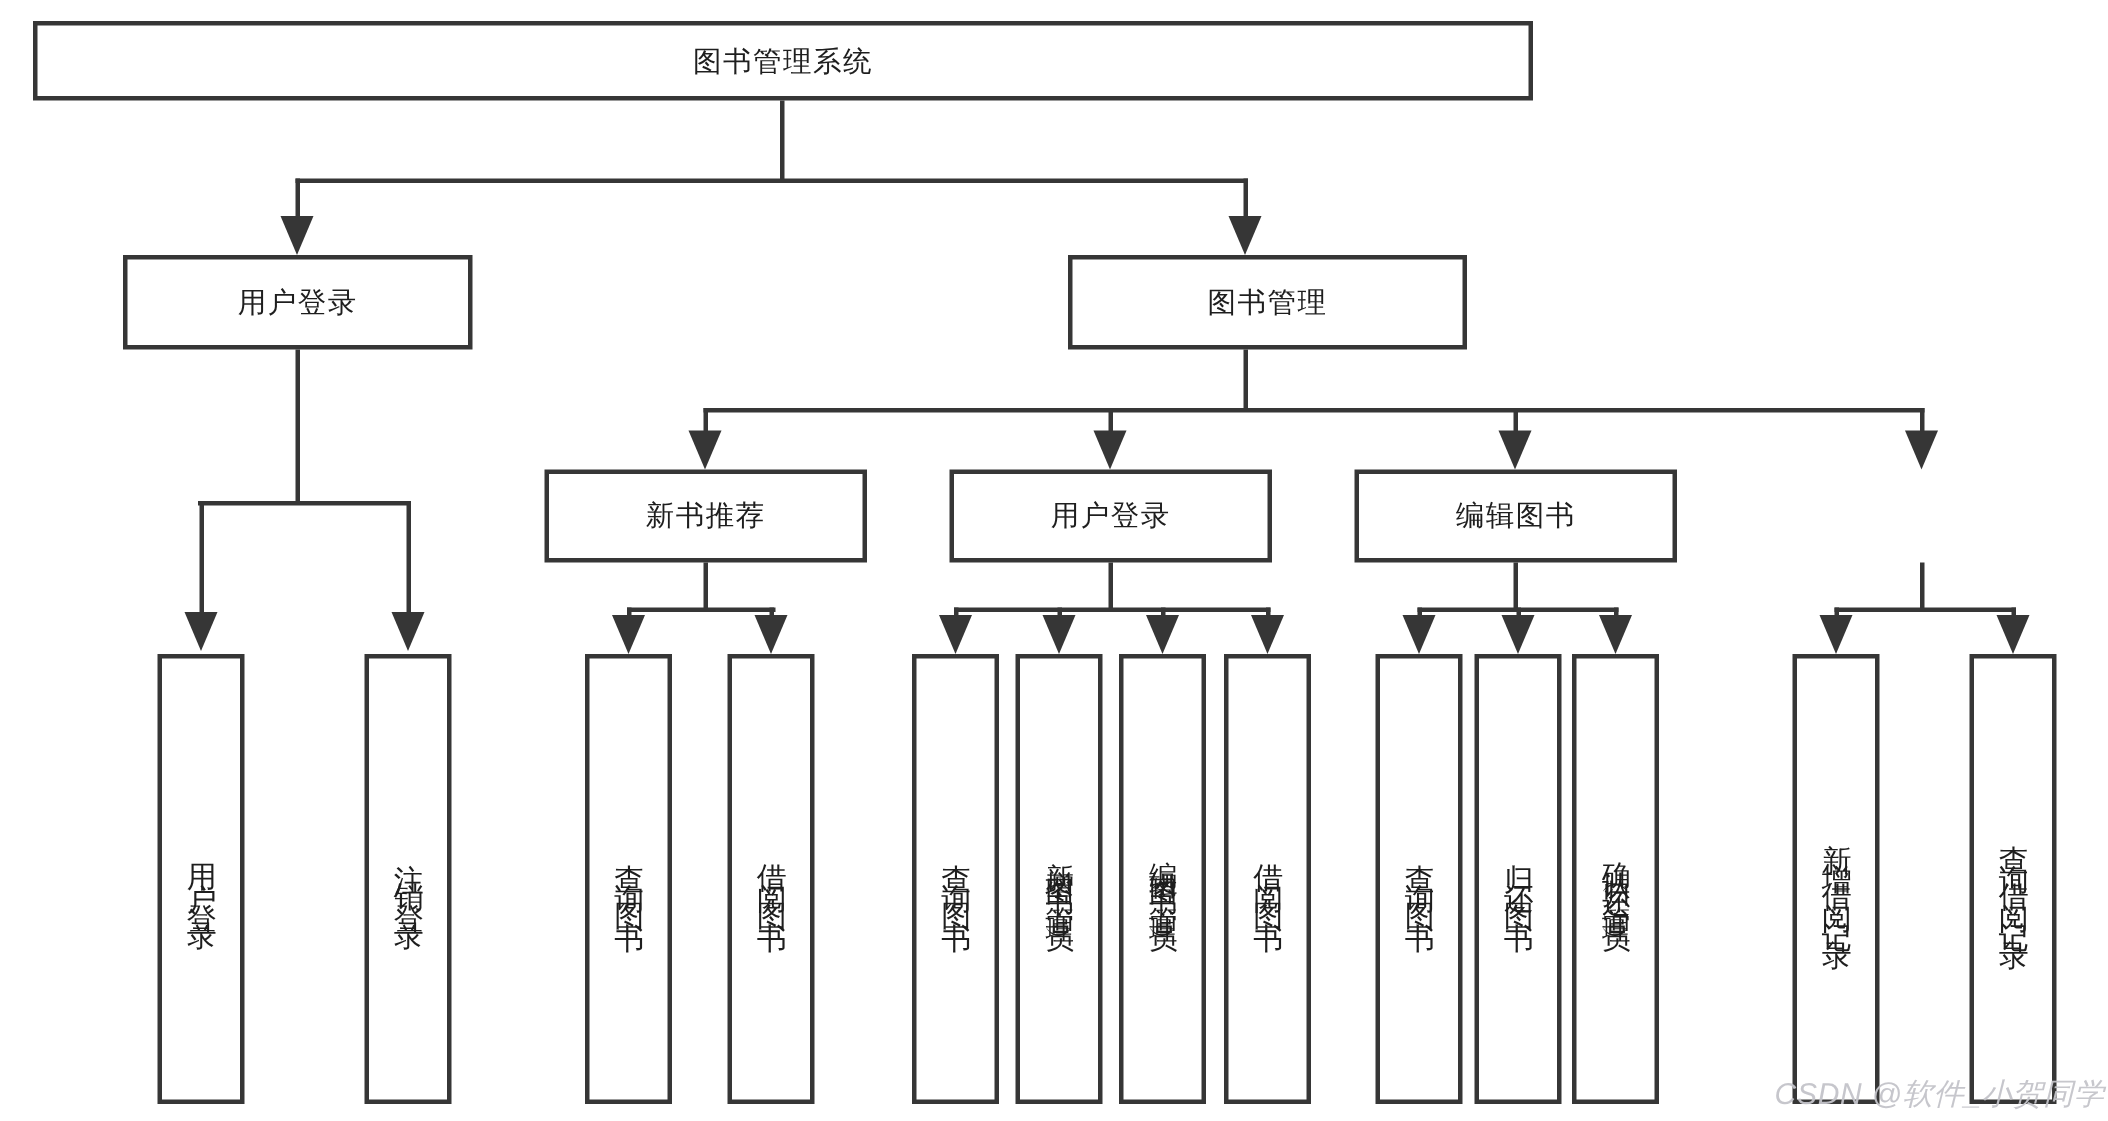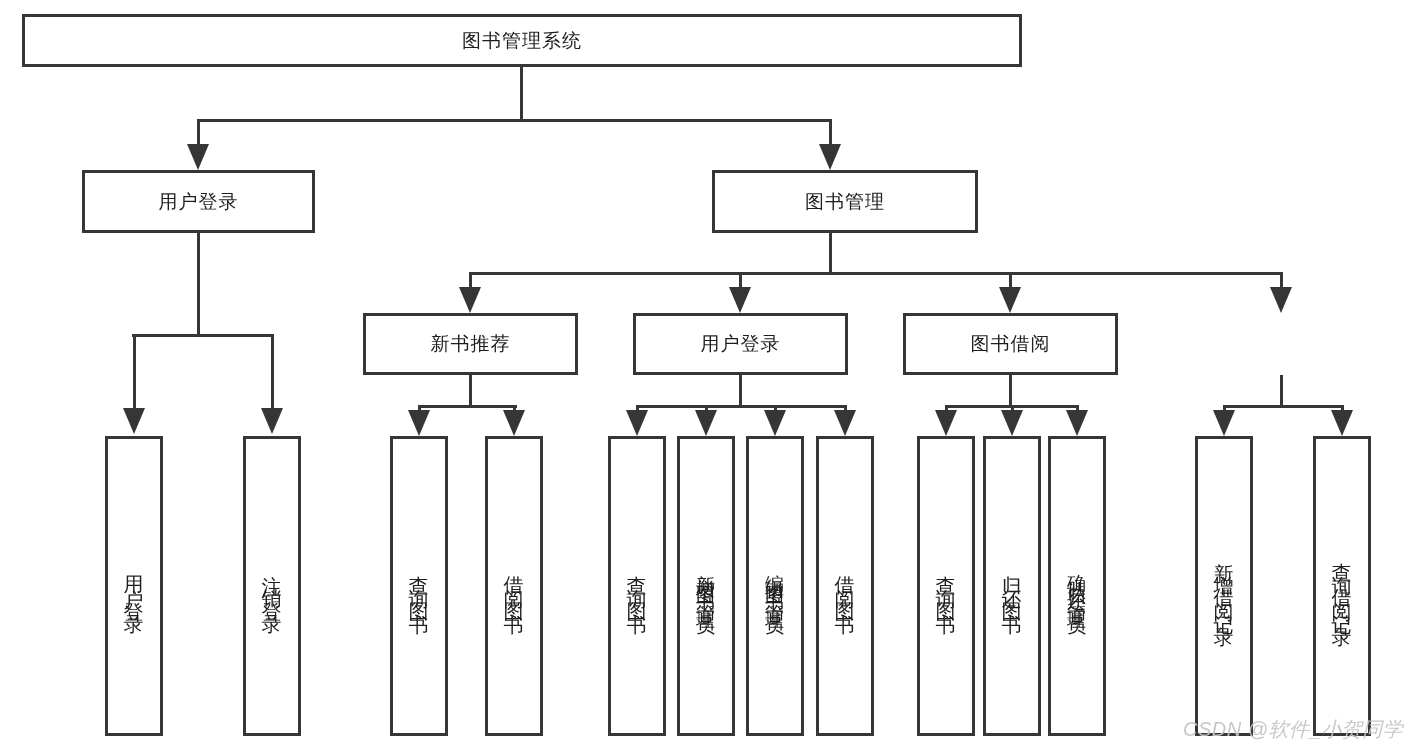--- a/index.html
+++ b/index.html
@@ -92,21 +92,21 @@
   <div class="vline" style="left:739px; top:272px; height:16px;"></div>
   <div class="vline" style="left:1009px; top:272px; height:16px;"></div>
   <div class="vline" style="left:1280px; top:272px; height:16px;"></div>
   <div class="arrow" style="left:459px; top:287px;"></div>
   <div class="arrow" style="left:729px; top:287px;"></div>
   <div class="arrow" style="left:999px; top:287px;"></div>
   <div class="arrow" style="left:1270px; top:287px;"></div>
 
   <div class="node" style="left:363px; top:313px; width:215px; height:62px;">新书推荐</div>
   <div class="node" style="left:633px; top:313px; width:215px; height:62px;">用户登录</div>
-  <div class="node" style="left:903px; top:313px; width:215px; height:62px;">图书借阅</div>
+  <div class="node" style="left:903px; top:313px; width:215px; height:62px;">编辑图书</div>
 
   <div class="vline" style="left:197px; top:233px; height:103px;"></div>
   <div class="hline" style="left:132px; top:334px; width:141px;"></div>
   <div class="vline" style="left:133px; top:334px; height:75px;"></div>
   <div class="vline" style="left:271px; top:334px; height:75px;"></div>
   <div class="arrow" style="left:123px; top:408px;"></div>
   <div class="arrow" style="left:261px; top:408px;"></div>
 
   <div class="vline" style="left:469px; top:375px; height:32px;"></div>
   <div class="hline" style="left:418px; top:405px; width:99px;"></div>

